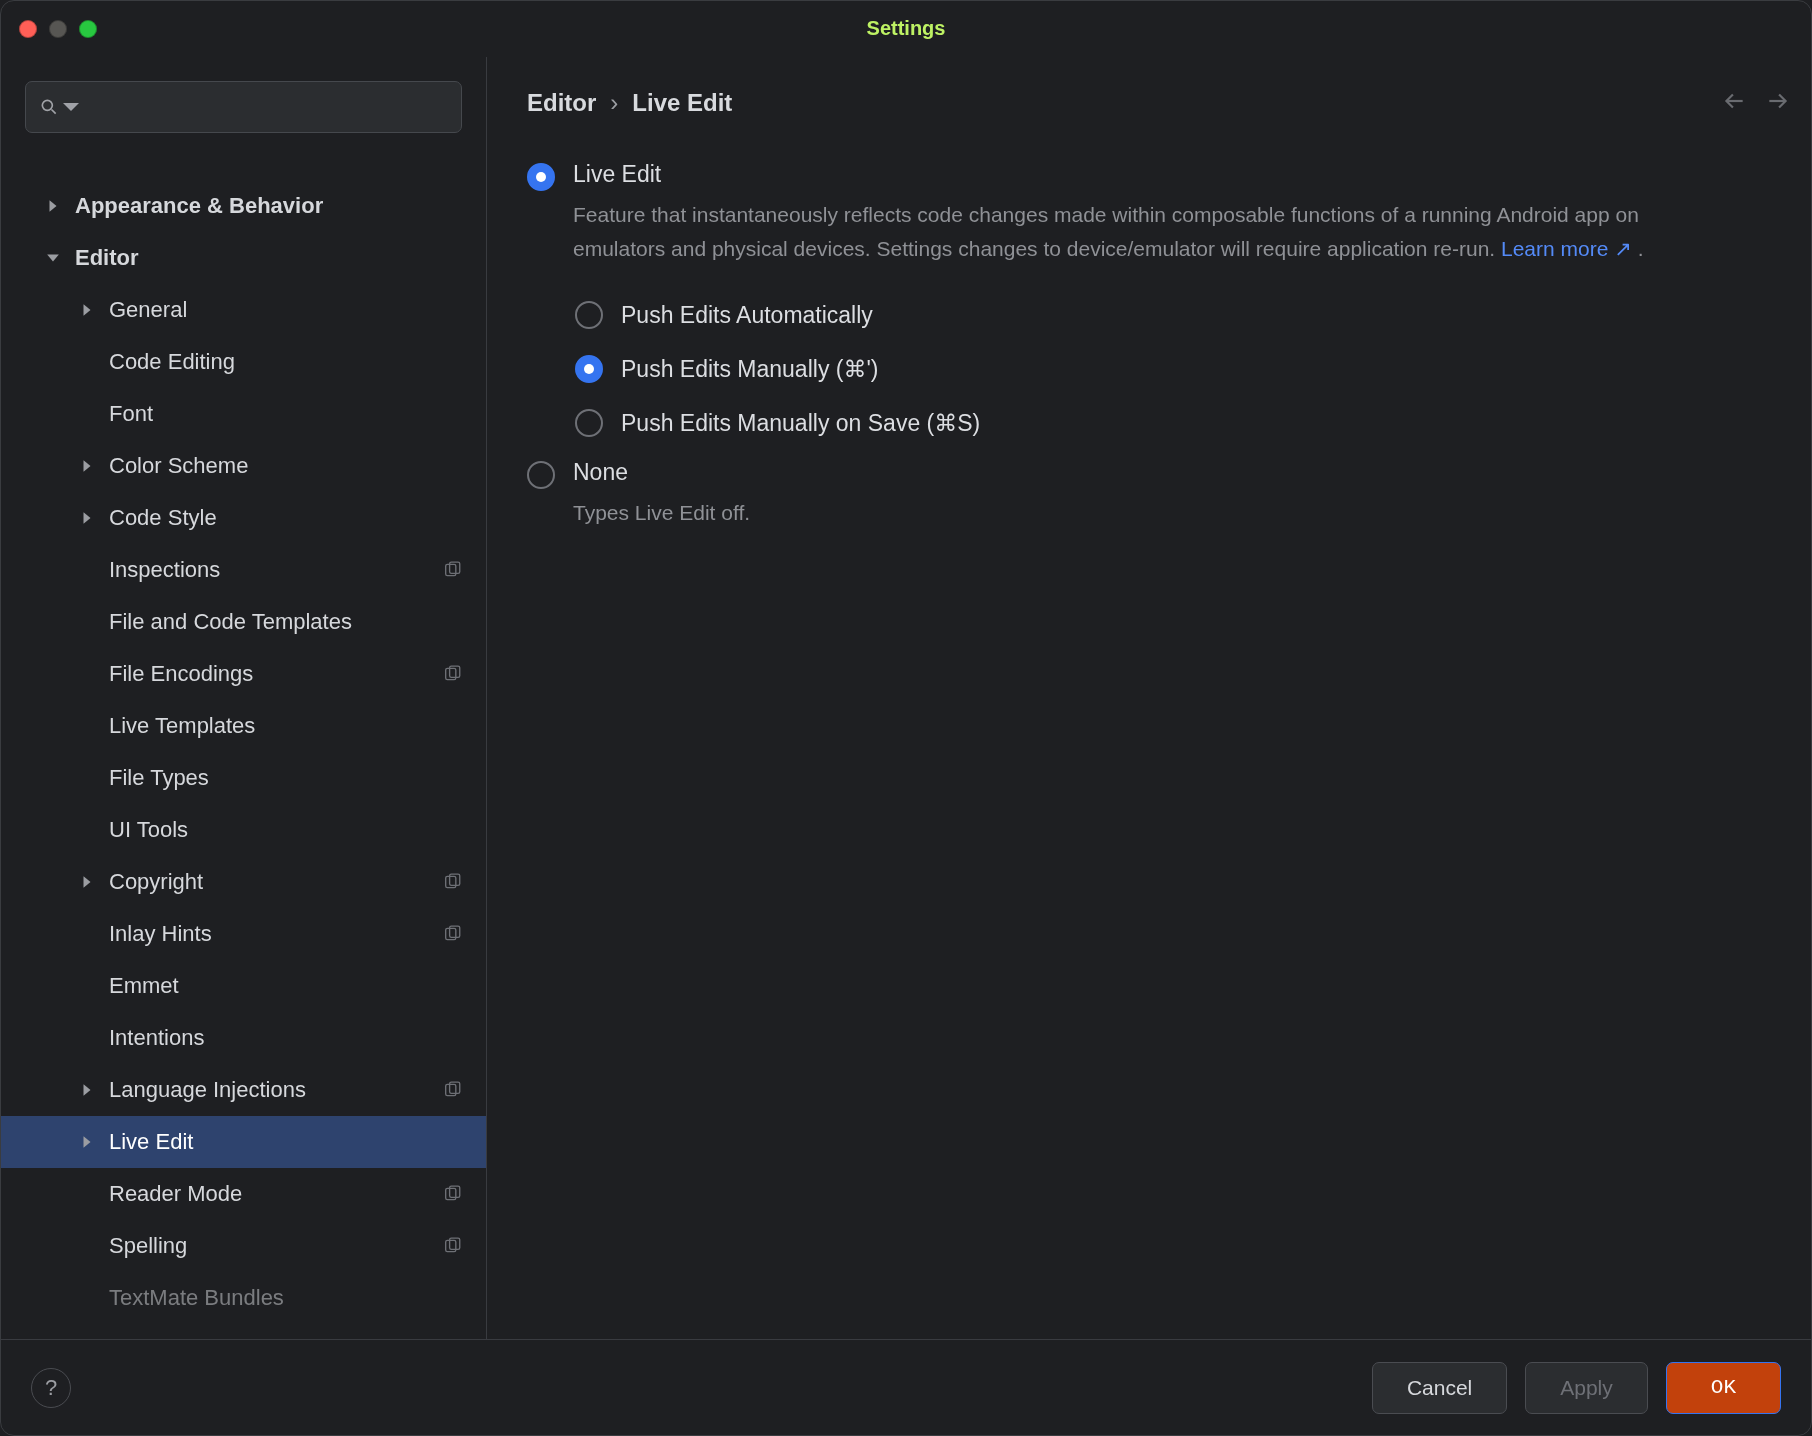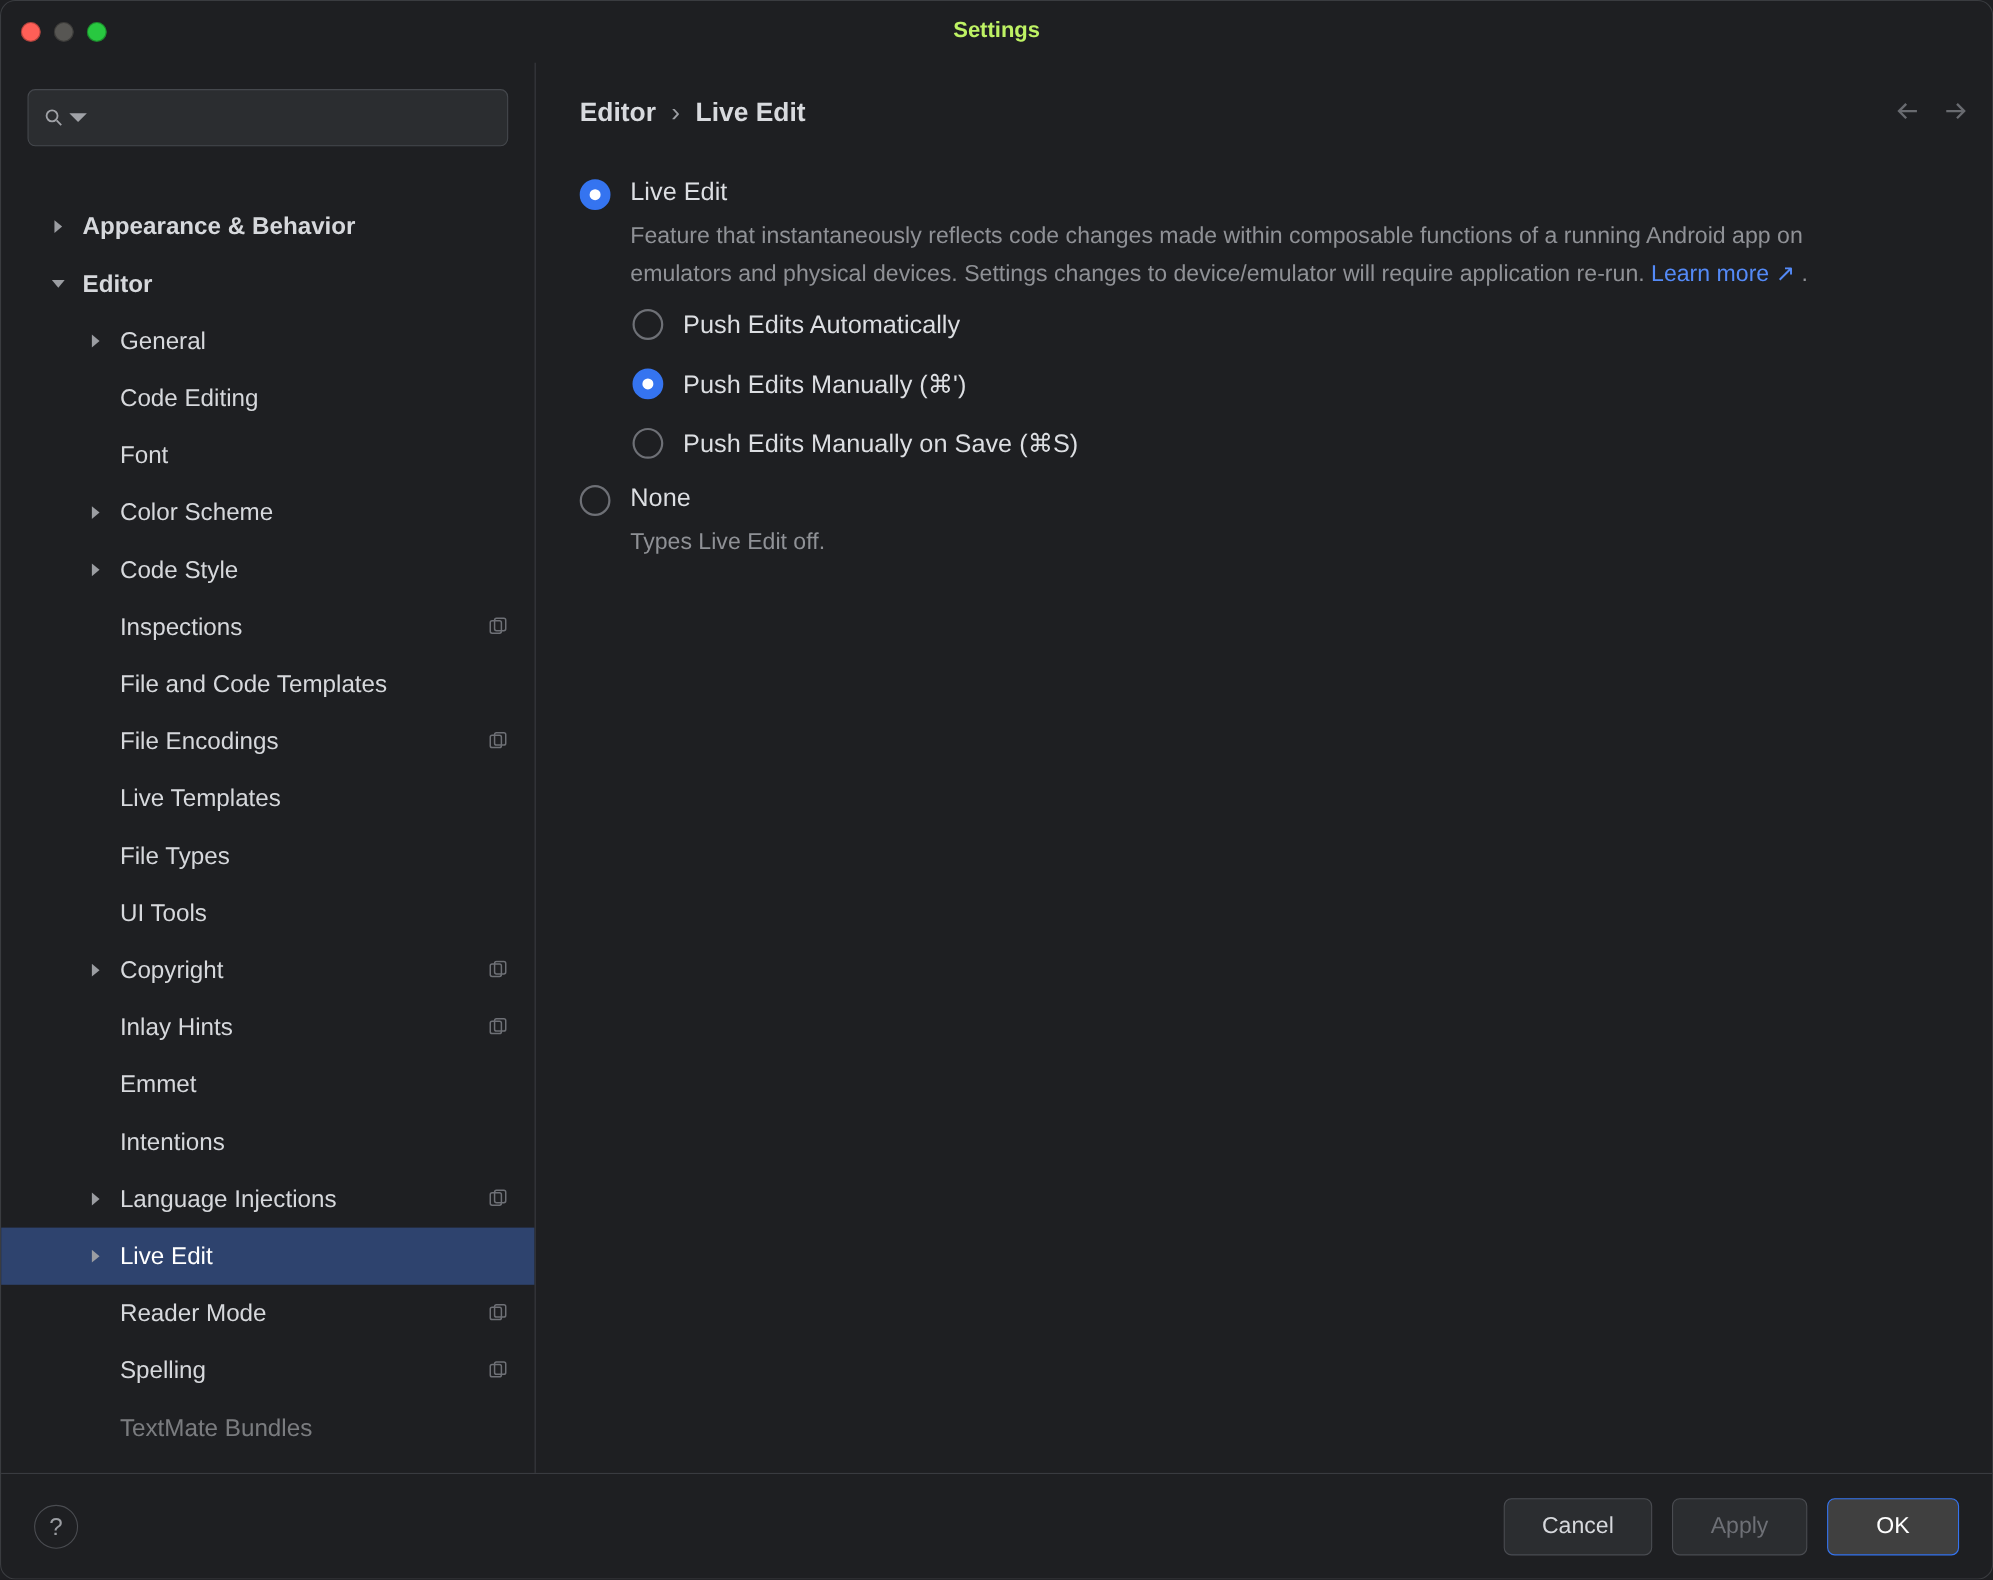--- a/index.html
+++ b/index.html
@@ -198,21 +198,21 @@
     margin-bottom: 10px;
   }
   .opt-desc {
     font-size: 21px;
     line-height: 1.6;
     color: #8f9196;
     max-width: 1120px;
   }
   .opt-desc a { color:#548af7; text-decoration:none; }
   .sub-options {
-    margin-top: 16px;
+    margin-top: 36px;
     display:flex;
     flex-direction:column;
     gap: 26px;
     margin-left: 2px;
   }
   .sub-opt {
     display:flex;
     align-items:center;
     gap:18px;
   }
@@ -250,24 +250,25 @@
     align-items:center;
     justify-content:center;
     margin-left: 18px;
     border: 1px solid #4a4c51;
     background: #2b2d30;
     color: #d6d8dc;
     cursor:pointer;
   }
   .btn.disabled { color:#6e7076; cursor:default; }
   .btn.primary {
-    background:#404040;
+    background:#c2410c;
     border-color:#3574f0;
     color:#fff;
     padding: 0 44px;
+    font-family: Liberation Mono, monospace;
   }
 </style>
 </head>
 <body>
 
 <div class="window">
 
   <div class="titlebar">
     <div class="traffic">
       <div class="dot red"></div>

